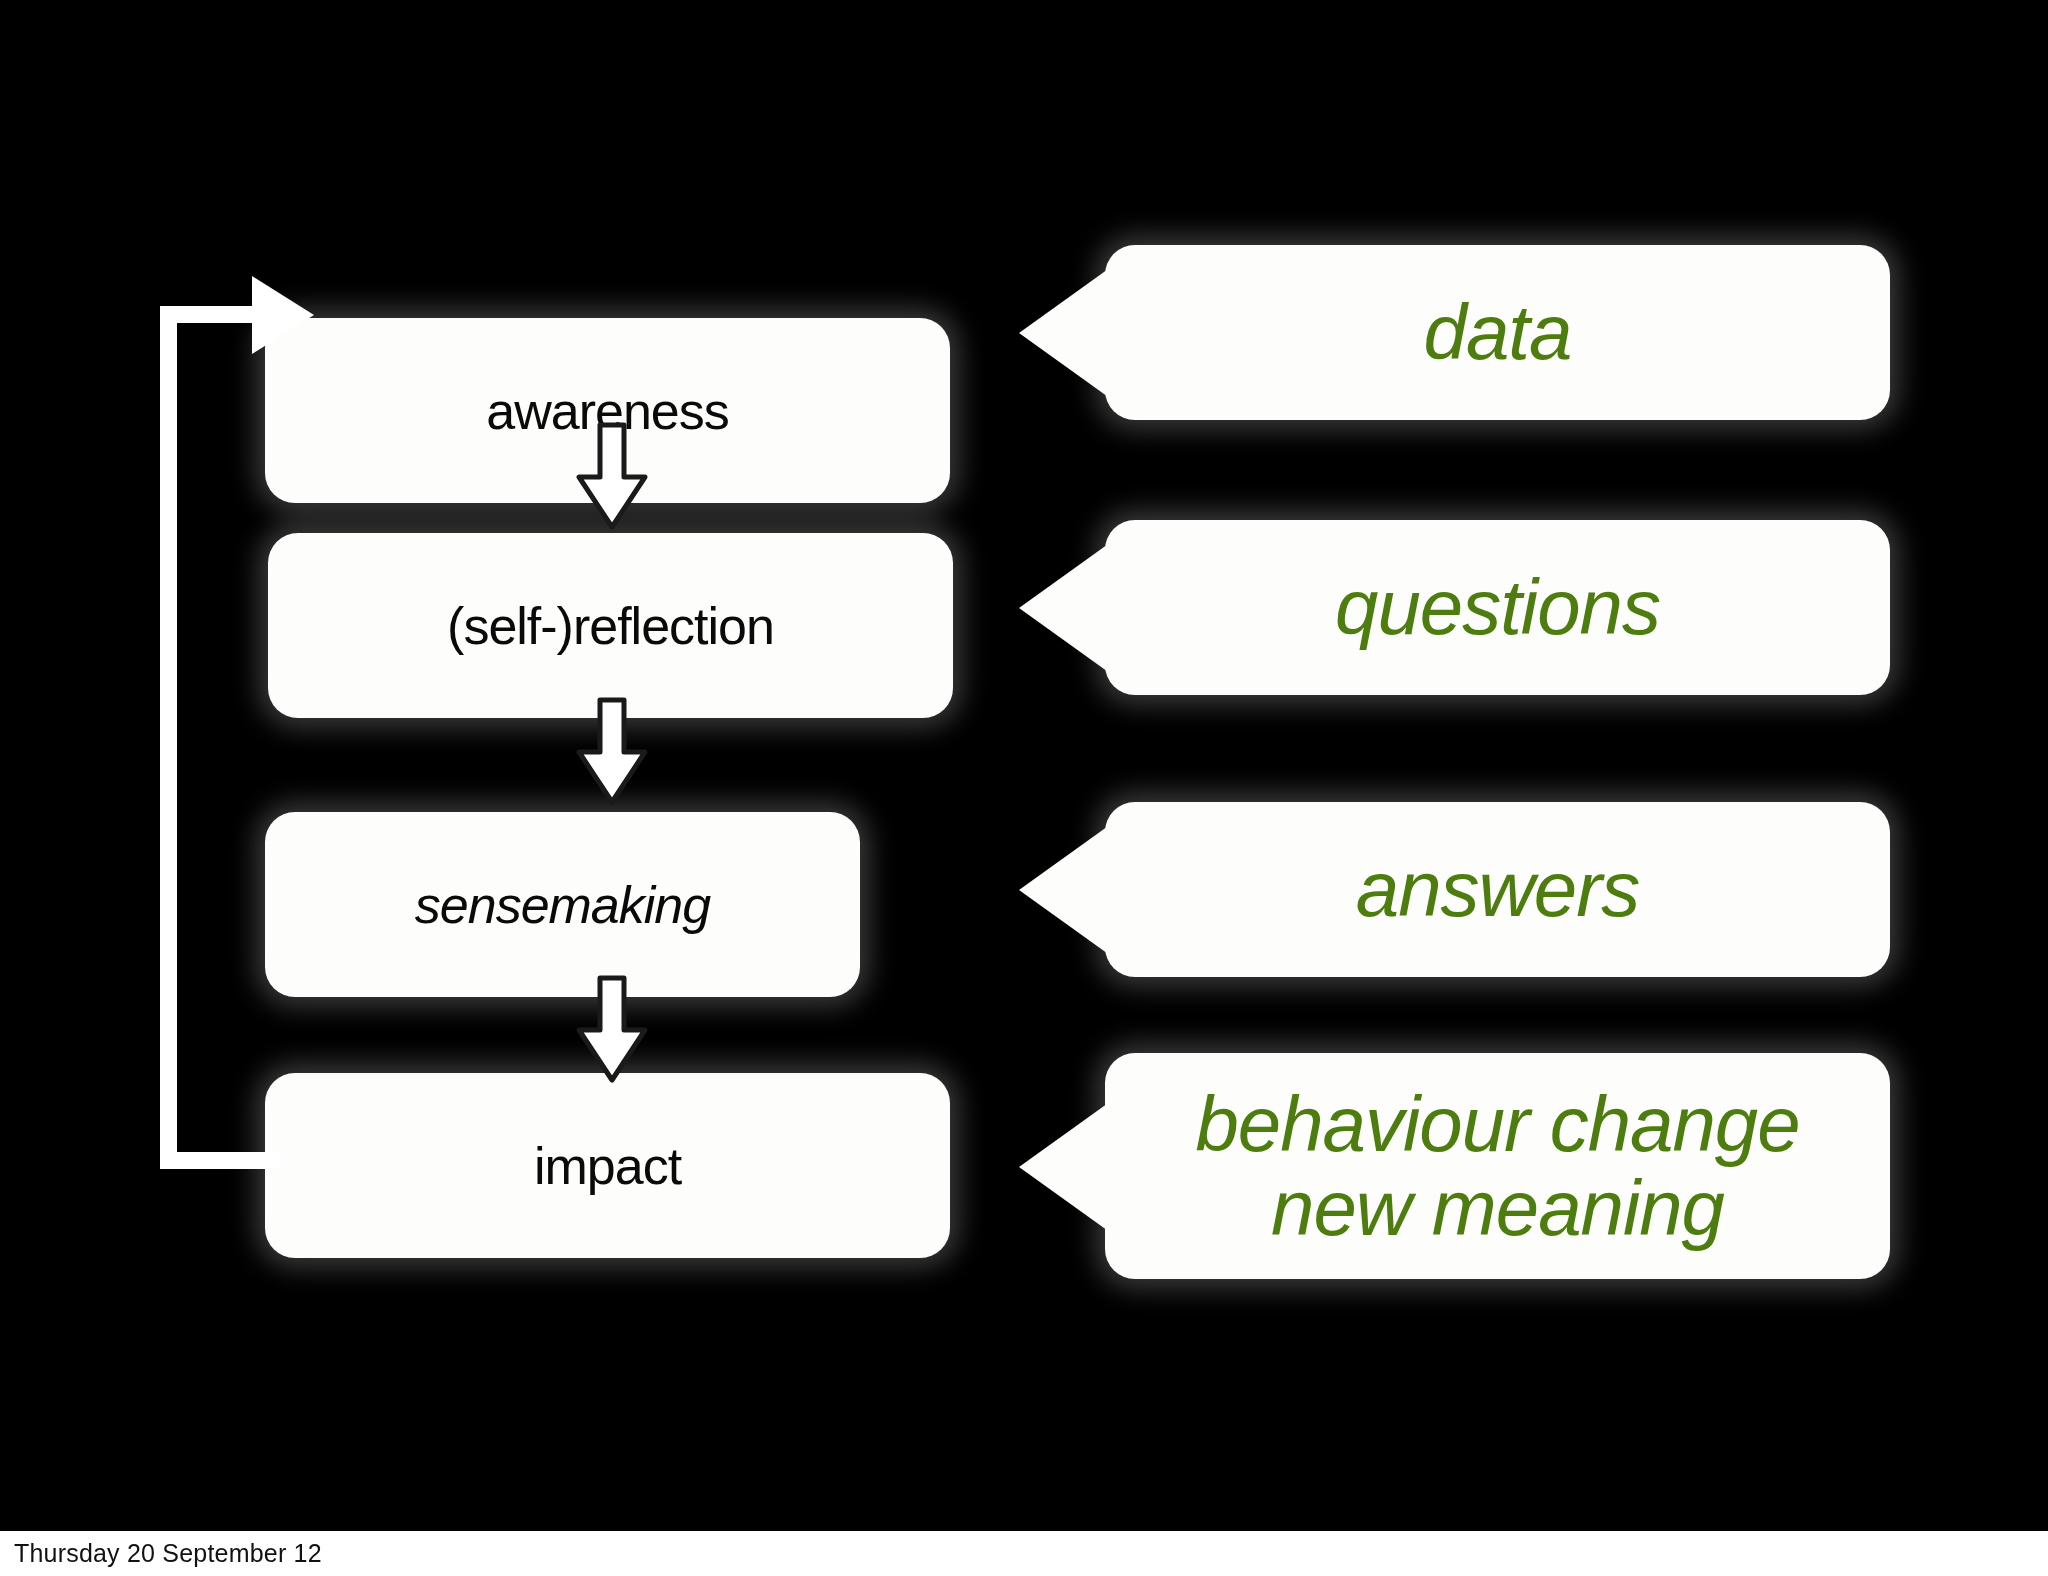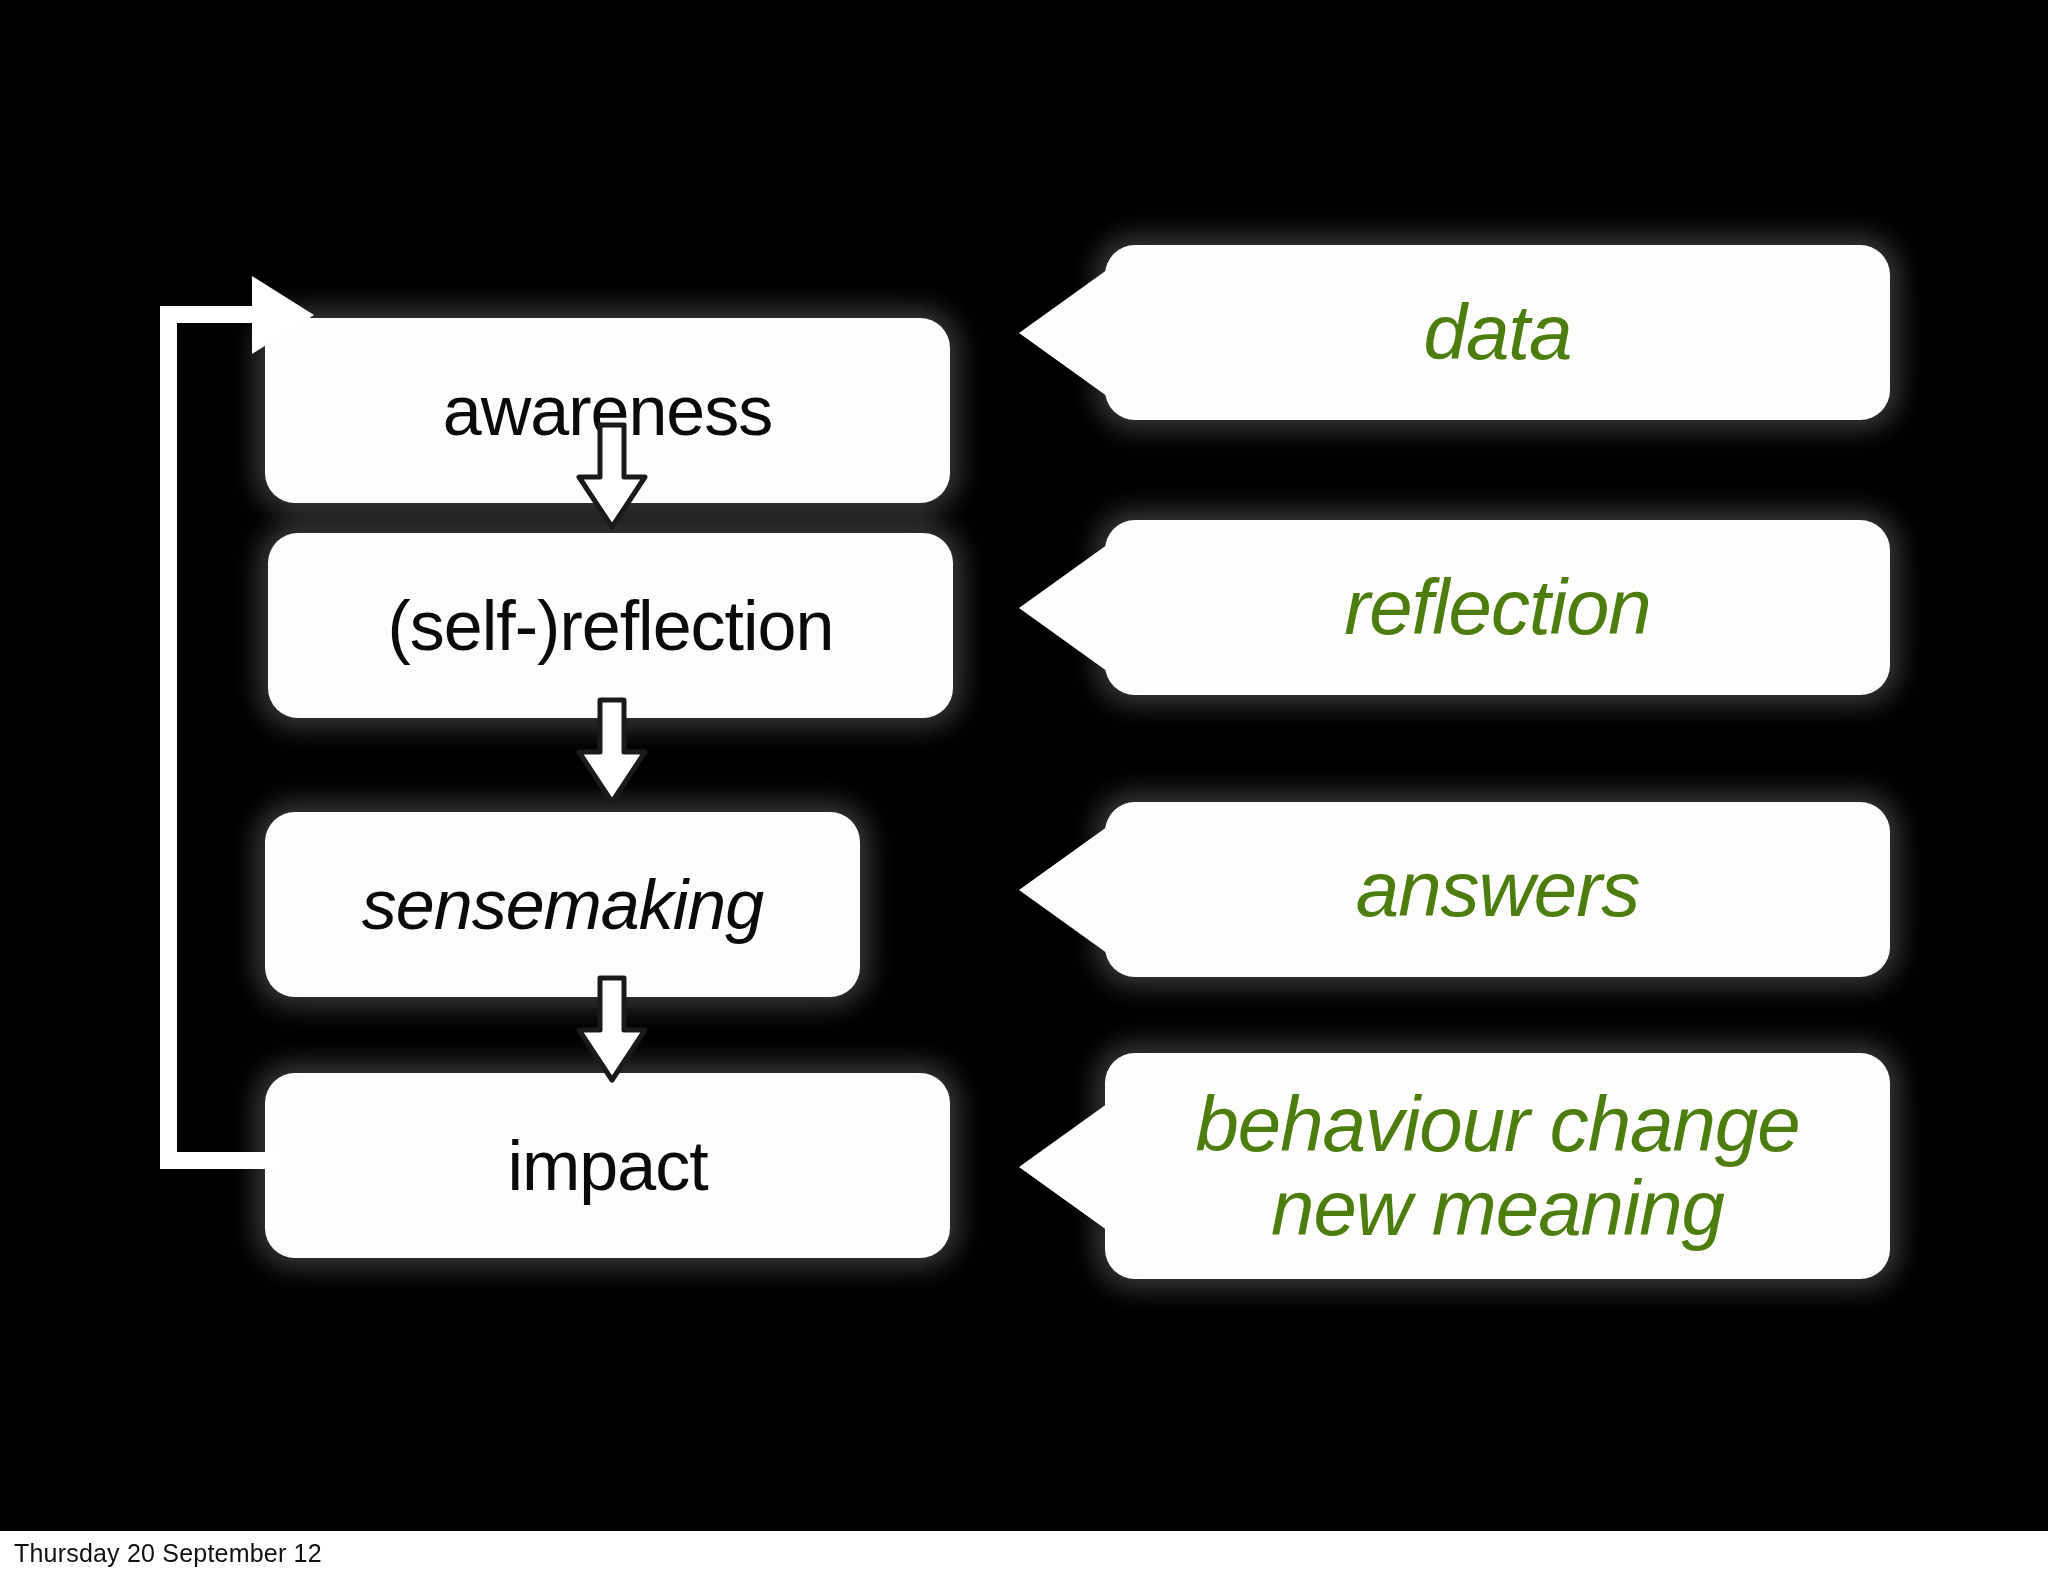--- a/index.html
+++ b/index.html
@@ -28,21 +28,21 @@
   .pbox {
     position: absolute;
     background: #fdfdfb;
     border-radius: 30px;
     box-shadow: 0 0 26px 10px rgba(255,255,255,0.22);
     display: flex;
     align-items: center;
     justify-content: center;
   }
   .pbox .plabel {
-    font-size: 70px;
+    font-size: 52px;
     color: #0a0a0a;
     letter-spacing: -1px;
     white-space: nowrap;
     line-height: 1;
   }
 
   
   .callout {
     position: absolute;
   }
@@ -141,21 +141,21 @@
   <div class="callout" style="left:1019px; top:245px; width:871px; height:175px;">
     <div class="tail" style="top:22px;"></div>
     <div class="bubble">
       <span class="clabel">data</span>
     </div>
   </div>
 
   <div class="callout" style="left:1019px; top:520px; width:871px; height:175px;">
     <div class="tail" style="top:22px;"></div>
     <div class="bubble">
-      <span class="clabel">reflection</span>
+      <span class="clabel">questions</span>
     </div>
   </div>
 
   <div class="callout" style="left:1019px; top:802px; width:871px; height:175px;">
     <div class="tail" style="top:22px;"></div>
     <div class="bubble">
       <span class="clabel">answers</span>
     </div>
   </div>
 

